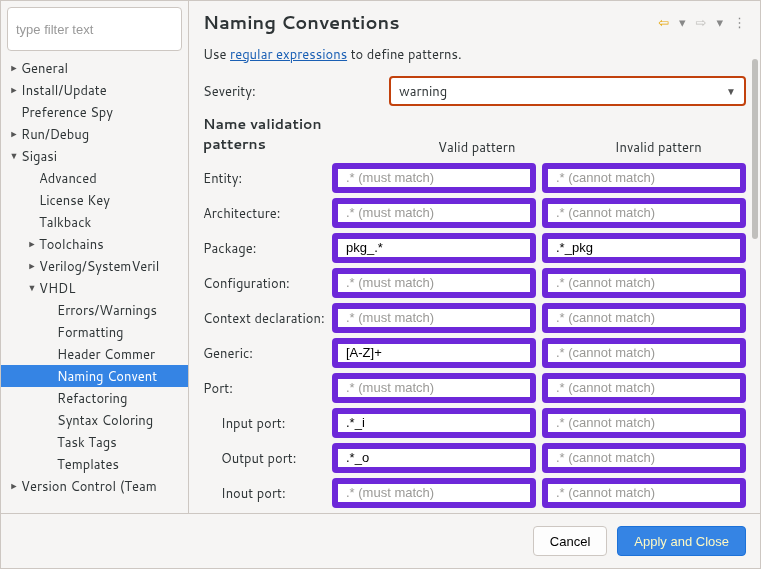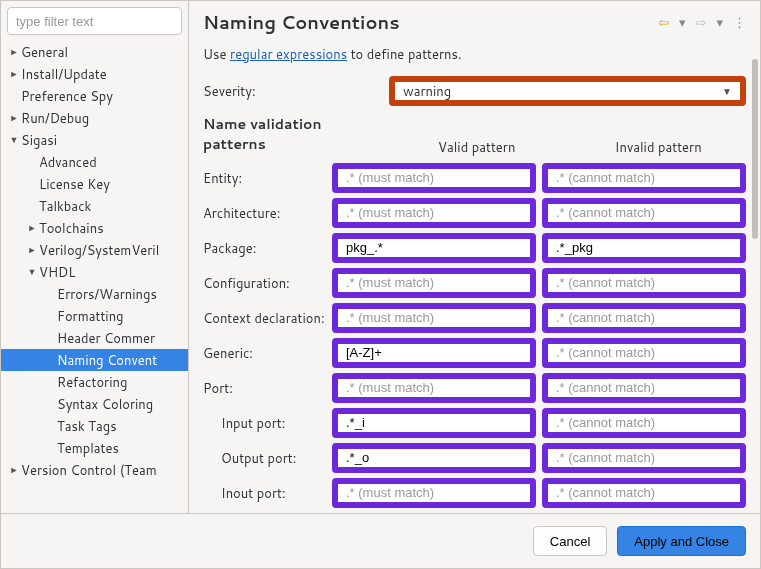--- a/index.html
+++ b/index.html
@@ -1,21 +1,21 @@
 <!DOCTYPE html>
 <html><head>
 <meta charset="utf-8">
 <style>
   * { box-sizing: border-box; }
   html, body { margin:0; padding:0; height:100%; font-family:"Cantarell","Segoe UI",sans-serif; font-size:13px; color:#2e3436; background:#f6f5f4; }
   .window { width:761px; height:569px; background:#f6f5f4; border:1px solid #cdc7c2; position:relative; display:flex; flex-direction:column; }
   .main { flex:1 1 auto; display:flex; overflow:hidden; }
   .sidebar { width:188px; flex-shrink:0; display:flex; flex-direction:column; border-right:1px solid #cdc7c2; }
   .filter-wrap { padding:6px; }
-  .filter { width:100%; height:28px; border:1px solid #cdc7c2; border-radius:4px; padding:0 8px; font-size:13px; color:#4c1d95; background:#fff; }
+  .filter { width:100%; height:44px; border:1px solid #cdc7c2; border-radius:4px; padding:0 8px; font-size:13px; color:#4c1d95; background:#fff; }
   .filter::placeholder{color:#999;}
   .tree { flex:1 1 auto; overflow:auto; font-size:13px; line-height:22px; color:#2e3436; user-select:none; }
   .tree-row { display:flex; align-items:center; height:22px; padding-right:4px; white-space:nowrap; overflow:hidden; cursor:default; }
   .tree-row.selected { background:#3584e4; color:#fff; }
   .tree-toggle { width:14px; display:inline-block; text-align:center; font-size:9px; color:#555; }
   .tree-row.selected .tree-toggle{ color:#fff; }
   .content { flex:1 1 auto; display:flex; flex-direction:column; overflow:hidden; position:relative; }
   .hdr { display:flex; align-items:center; padding:8px 14px 4px 14px; }
   .hdr-title { font-weight:bold; font-size:18px; flex:1; }
   .hdr-icons { display:flex; gap:10px; align-items:center; }
@@ -23,27 +23,27 @@
   .body { padding:6px 14px 0 14px; overflow:auto; flex:1 1 auto; }
   .hint { margin-bottom:10px; }
   .hint a { color:#1a5fb4; text-decoration:underline; }
   .row { display:flex; align-items:center; min-height:35px; gap:6px; }
   .lbl { width:180px; padding:6px 0; }
   .lbl.sub { padding-left:18px; }
   .col-head { font-size:13px; text-align:center; padding:4px 0; }
   .col-v { flex:1; }
   .col-i { flex:1; }
   .patterns-head { font-weight:bold; font-size:14px; padding:6px 0; width:180px; }
-  .sel { flex:1; height:30px; border:6px solid #c2410c; border-radius:4px; background:#fff; padding:0 8px; display:flex; align-items:center; justify-content:space-between; }
+  .sel { flex:1; height:30px; border:2px solid #c2410c; border-radius:4px; background:#fff; padding:0 8px; display:flex; align-items:center; justify-content:space-between; }
   .sel-caret { font-size:10px; color:#555; }
   .inp { flex:1; height:30px; border:6px solid #6d28d9; border-radius:4px; padding:0 8px; background:#fff; font-size:13px; }
   .inp::placeholder{ color:#9a9996; }
   .footer { border-top:1px solid #cdc7c2; padding:12px 14px; display:flex; justify-content:flex-end; gap:10px; background:#f6f5f4; }
   .btn { height:30px; padding:0 16px; border:1px solid #cdc7c2; border-radius:4px; background:#fdfdfd; font-size:13px; cursor:pointer; }
-  .btn.primary { background:#3584e4; color:#000000; border:1px solid #1c71d8; }
+  .btn.primary { background:#3584e4; color:#fef9c3; border:1px solid #1c71d8; }
   .scroll-fake { position:absolute; right:2px; top:58px; width:6px; height:180px; background:#c0bfbc; border-radius:3px; }
   .row.headrow{align-items:flex-end;}
 </style>
 </head>
 <body>
 
 <div class="window">
   <div class="main">
 
     <div class="sidebar">

